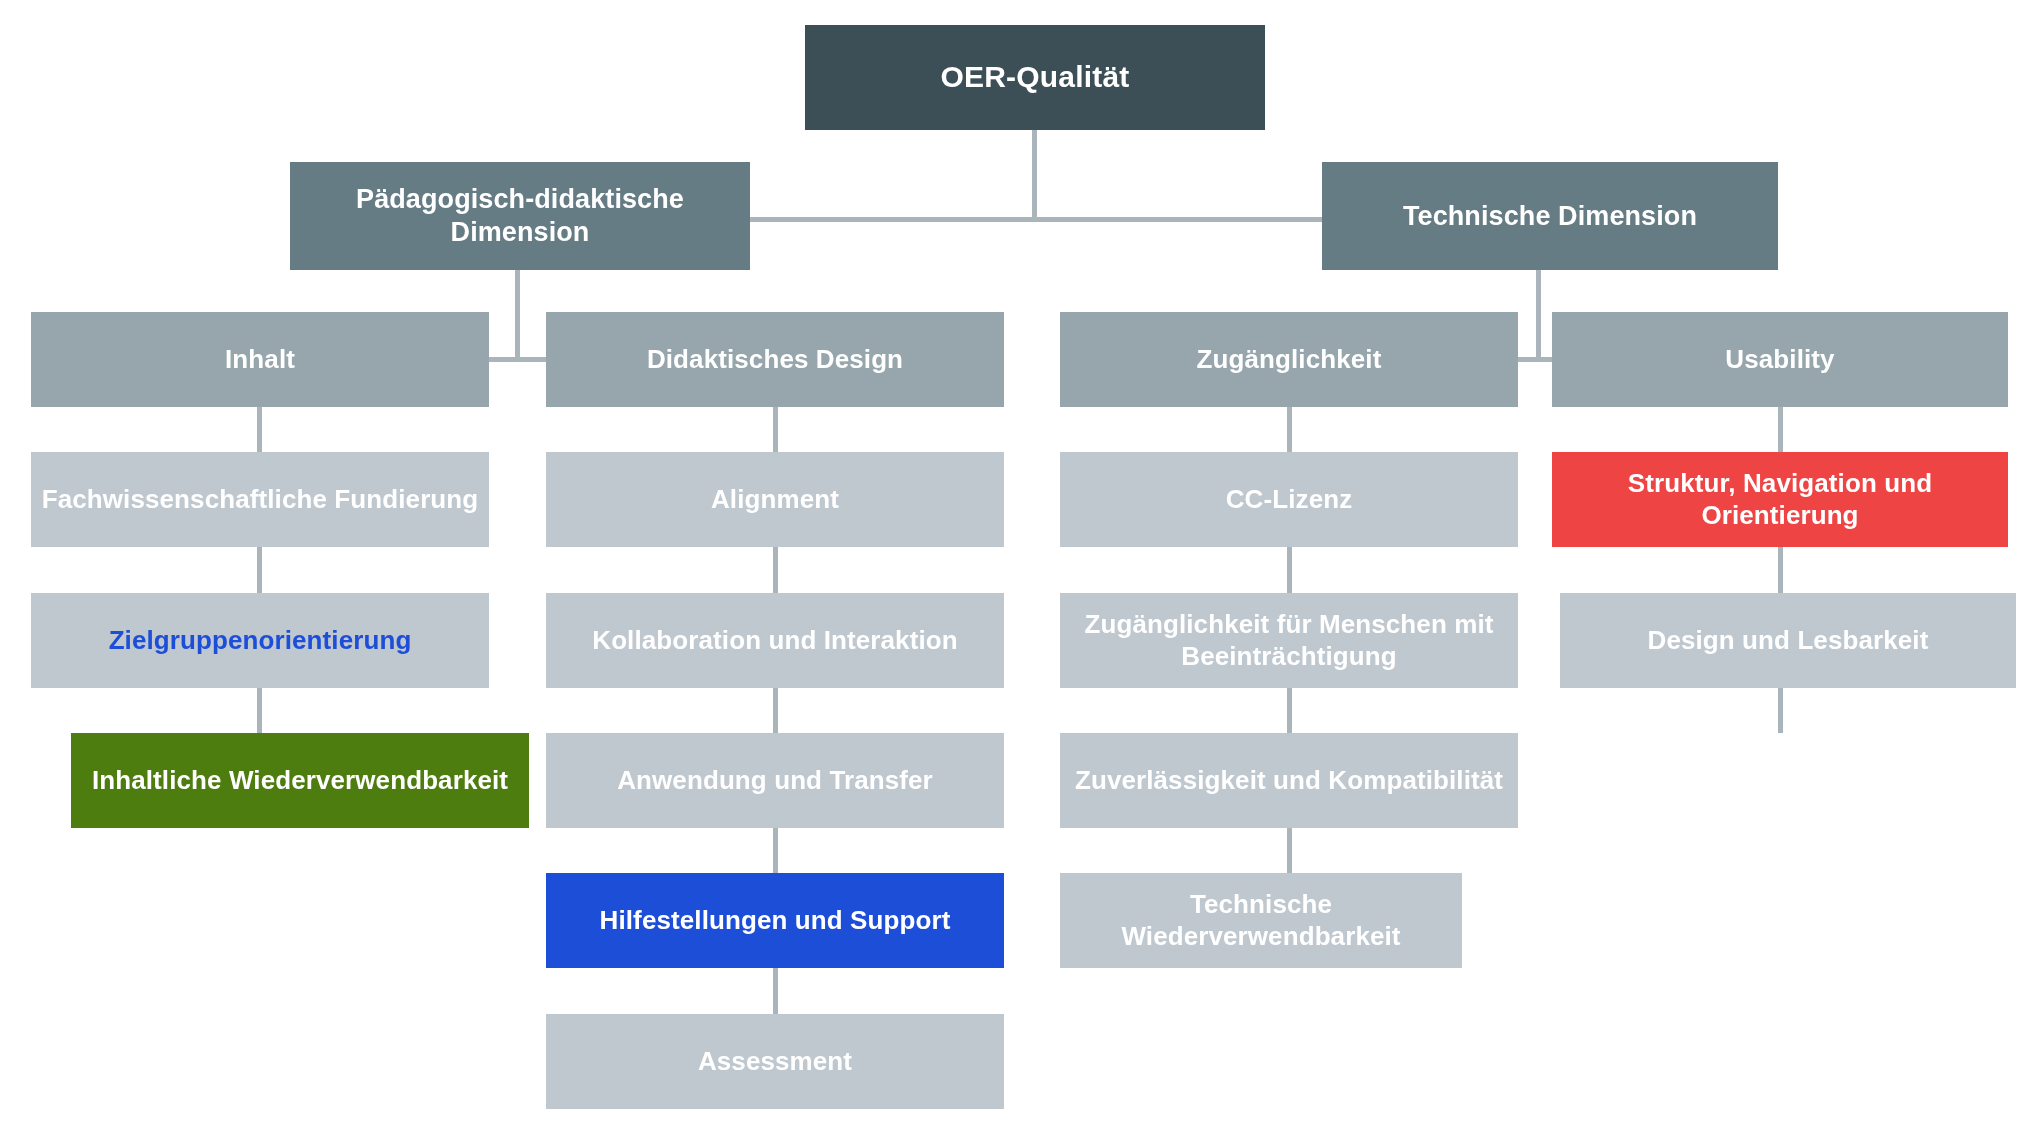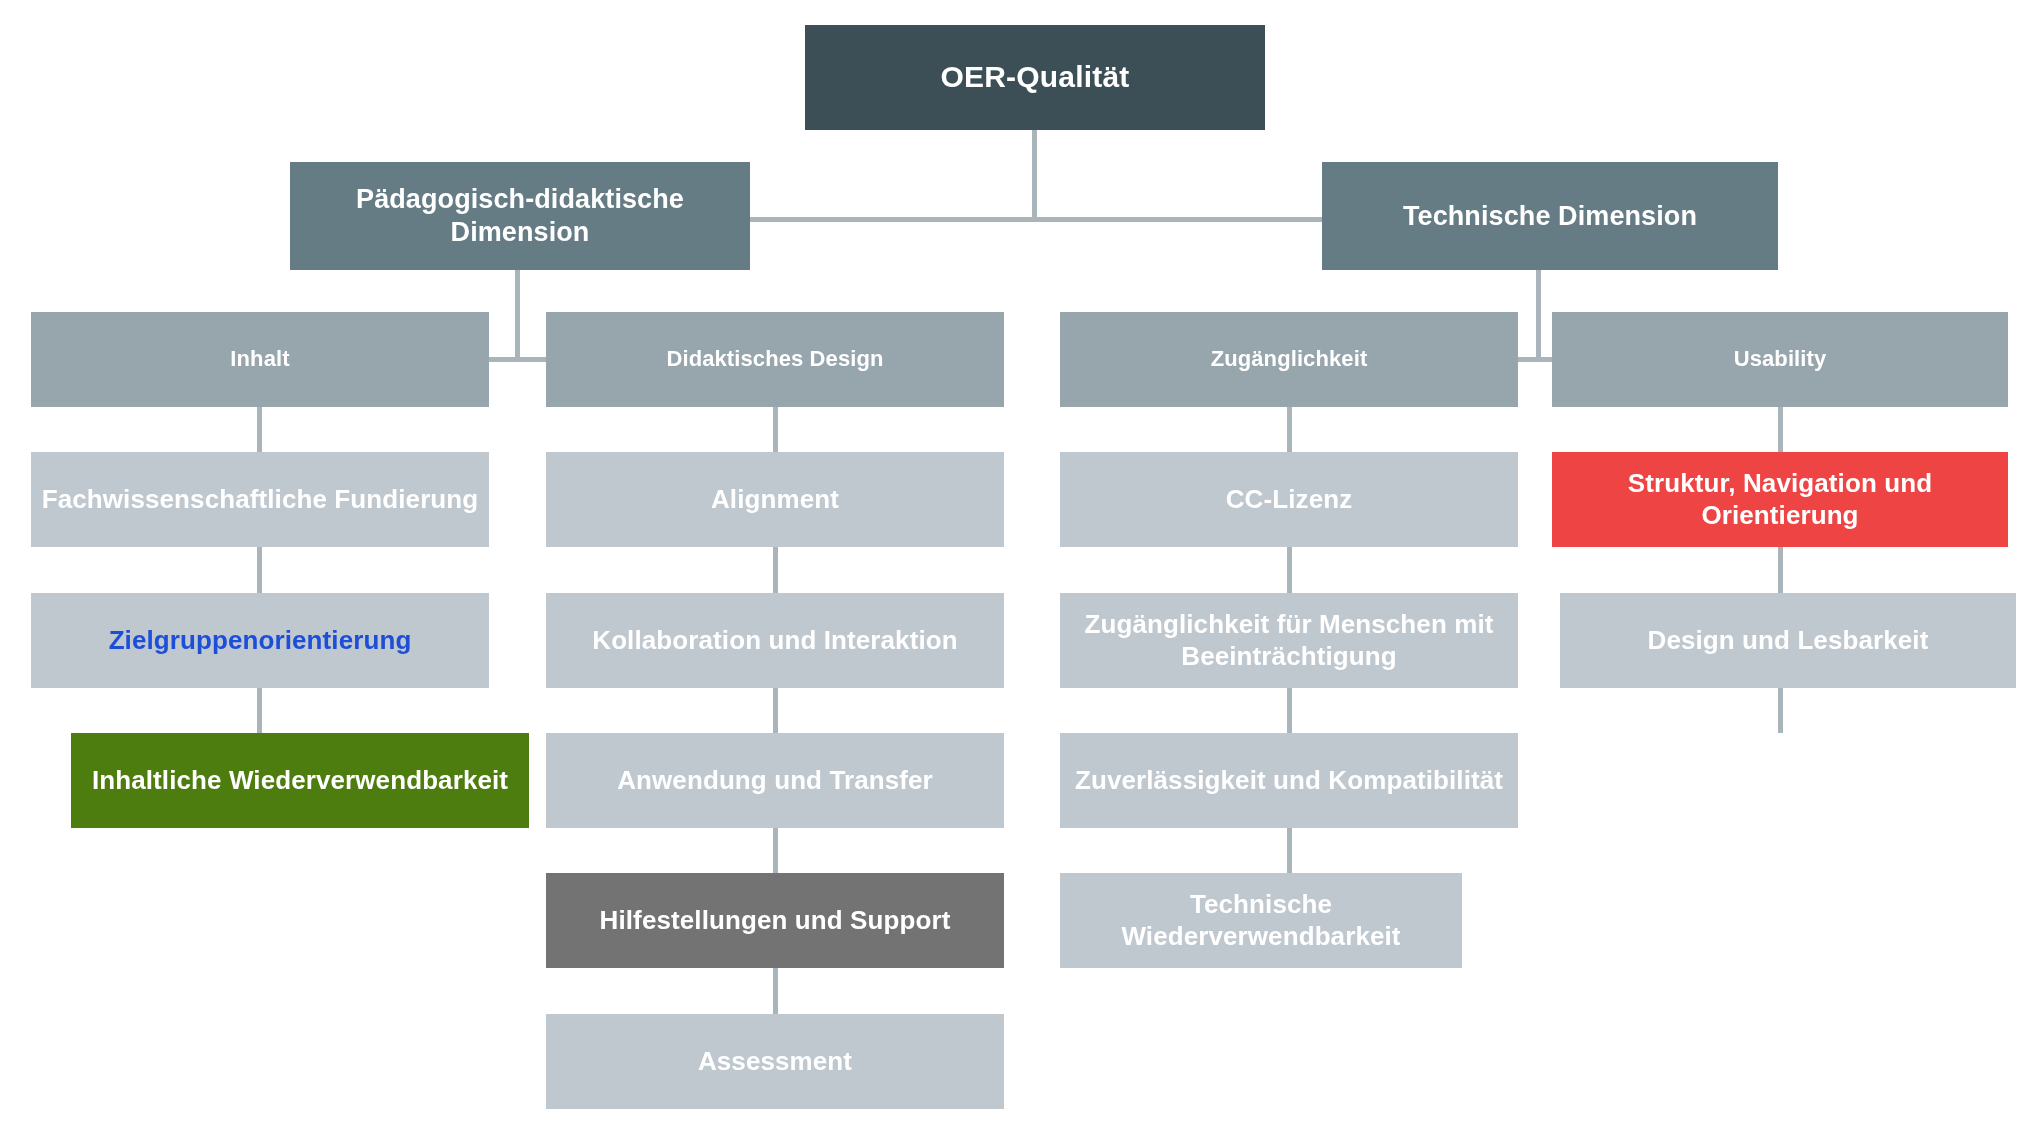--- a/index.html
+++ b/index.html
@@ -19,21 +19,21 @@
     text-align:center;
     color:#ffffff;
     font-weight:700;
     line-height:1.22;
     box-sizing:border-box;
     padding:4px 10px;
     z-index:3;
   }
   .lvl-root{ background:#3d4f56; font-size:30px; letter-spacing:.2px;}
   .lvl-dim { background:#667c85; font-size:27px; letter-spacing:.1px;}
-  .lvl-cat { background:#97a5ad; font-size:22px; letter-spacing:.1px;}
+  .lvl-cat { background:#97a5ad; font-size:26px; letter-spacing:.1px;}
   .lvl-leaf{ background:#bfc7cf; font-size:26px; letter-spacing:.1px;}
 
   .conn{position:absolute;background:#a9b4bb;z-index:1;}
   .conn.v{width:5px;}
   .conn.h{height:5px;}
 </style>
 </head>
 <body style="background: rgb(255, 255, 255);">
 
 <div id="canvas">
@@ -77,21 +77,21 @@
 
   <div class="node lvl-cat" style="left: 1552px; top: 312px; width: 456px; height: 95px; background: rgb(151, 165, 173); color: rgb(255, 255, 255);">Usability</div>
 
   <div class="node lvl-leaf" style="left: 31px; top: 452px; width: 458px; height: 95px; background: rgb(191, 199, 207); color: rgb(255, 255, 255);">Fachwissenschaftliche Fundierung</div>
   <div class="node lvl-leaf" style="left: 31px; top: 593px; width: 458px; height: 95px; background: rgb(191, 199, 207); color: #1d4ed8;">Zielgruppenorientierung</div>
   <div class="node lvl-leaf" style="left: 31px; top: 733px; width: 458px; height: 95px; background: #4d7c0f; color: rgb(255, 255, 255); margin-left: 40px;">Inhaltliche Wiederverwendbarkeit</div>
 
   <div class="node lvl-leaf" style="left: 546px; top: 452px; width: 458px; height: 95px; background: rgb(191, 199, 207); color: rgb(255, 255, 255);">Alignment</div>
   <div class="node lvl-leaf" style="left: 546px; top: 593px; width: 458px; height: 95px; background: rgb(191, 199, 207); color: rgb(255, 255, 255);">Kollaboration und Interaktion</div>
   <div class="node lvl-leaf" style="left: 546px; top: 733px; width: 458px; height: 95px; background: rgb(191, 199, 207); color: rgb(255, 255, 255);">Anwendung und Transfer</div>
-  <div class="node lvl-leaf" style="left: 546px; top: 873px; width: 458px; height: 95px; background: #737373; color: rgb(255, 255, 255);">Hilfestellungen und Support</div>
+  <div class="node lvl-leaf" style="left: 546px; top: 873px; width: 458px; height: 95px; background: #1d4ed8; color: rgb(255, 255, 255);">Hilfestellungen und Support</div>
   <div class="node lvl-leaf" style="left: 546px; top: 1014px; width: 458px; height: 95px; background: rgb(191, 199, 207); color: rgb(255, 255, 255);">Assessment</div>
 
   <div class="node lvl-leaf" style="left: 1060px; top: 593px; width: 458px; height: 95px; background: rgb(191, 199, 207); color: rgb(255, 255, 255);">Zugänglichkeit für Menschen mit Beeinträchtigung</div>
   <div class="node lvl-leaf" style="left: 1060px; top: 452px; width: 458px; height: 95px; background: rgb(191, 199, 207); color: rgb(255, 255, 255);">CC-Lizenz</div>
   <div class="node lvl-leaf" style="left: 1060px; top: 733px; width: 458px; height: 95px; background: rgb(191, 199, 207); color: rgb(255, 255, 255);">Zuverlässigkeit und Kompatibilität</div>
   <div class="node lvl-leaf" style="left: 1060px; top: 873px; width: 402px; height: 95px; background: rgb(191, 199, 207); color: rgb(255, 255, 255);">Technische Wiederverwendbarkeit</div>
 
   <div class="node lvl-leaf" style="left: 1552px; top: 452px; width: 456px; height: 95px; background: #ef4444; color: rgb(255, 255, 255);">Struktur, Navigation und Orientierung</div>
   <div class="node lvl-leaf" style="left: 1552px; top: 593px; width: 456px; height: 95px; background: rgb(191, 199, 207); color: rgb(255, 255, 255); margin-left: 8px;">Design und Lesbarkeit</div>
 

